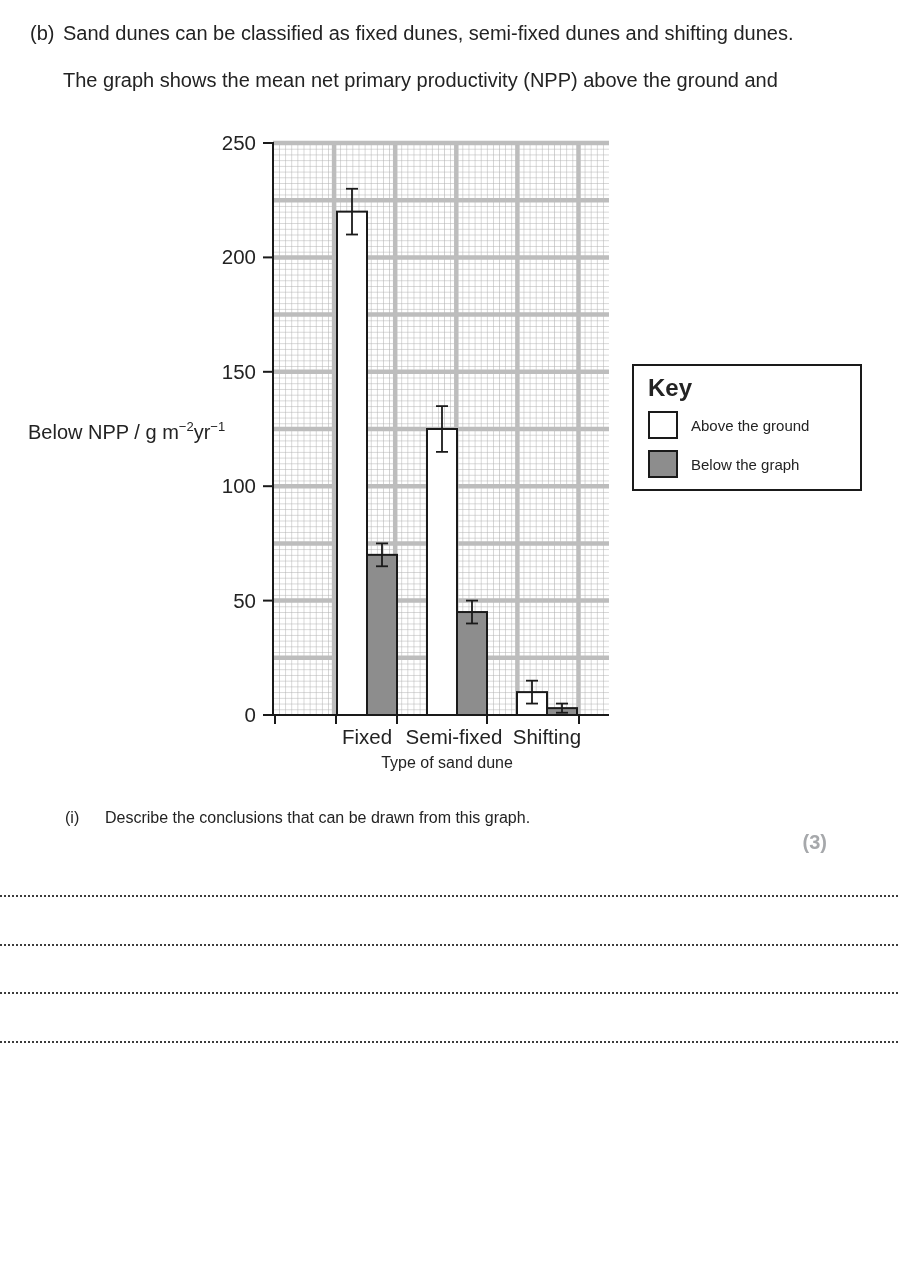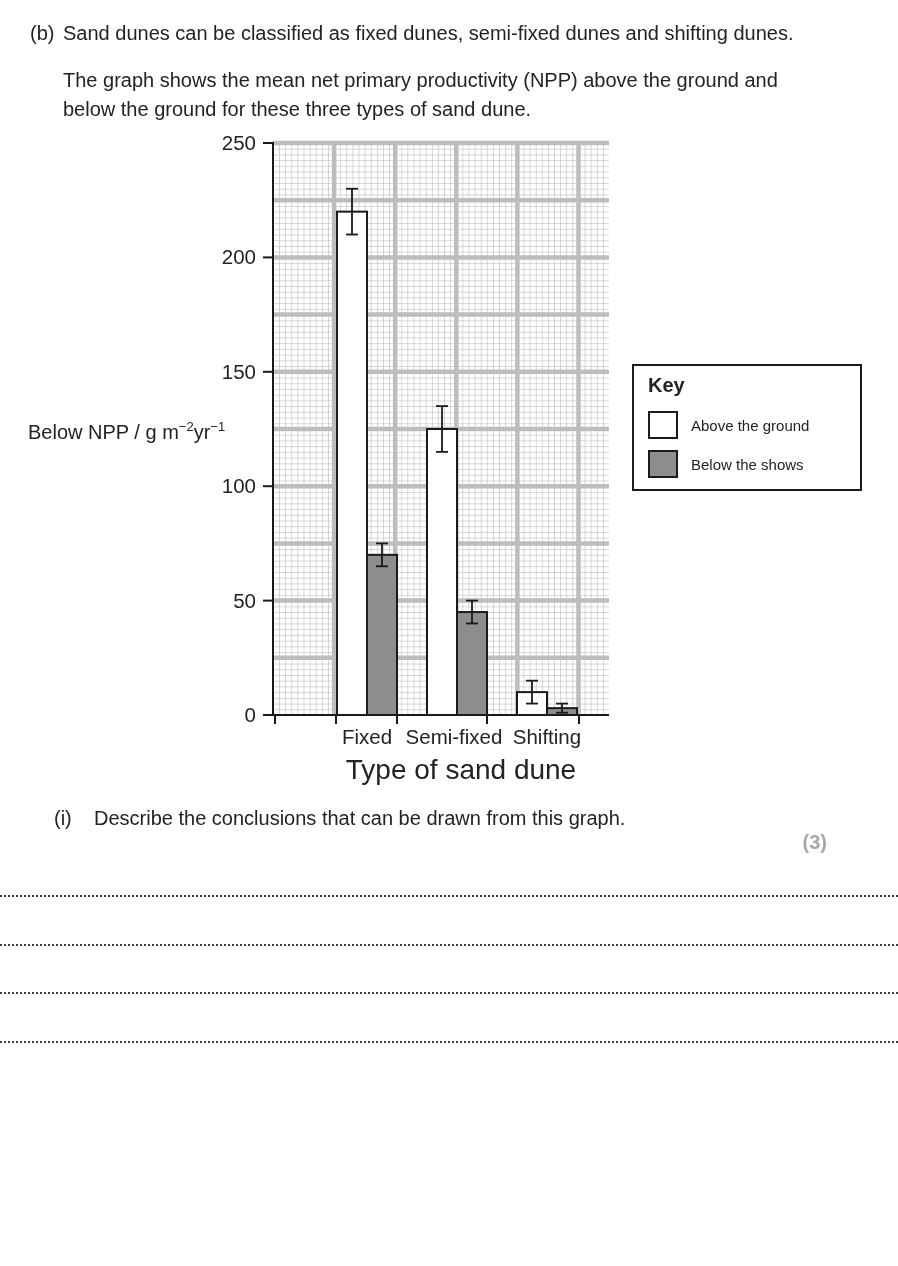--- a/index.html
+++ b/index.html
@@ -10,53 +10,52 @@
     font-family:"Liberation Sans",sans-serif;
     color:#232323;
     overflow:hidden;
   }
   .abs{position:absolute;}
   .qpart{left:30px;top:20px;font-size:20px;line-height:26px;}
   .qpart .lbl{display:inline-block;width:33px;}
   .intro{left:63px;top:66px;font-size:20px;line-height:29px;}
   .ylabel{left:28px;top:419px;font-size:20px;white-space:nowrap;}
   .ylabel sup{font-size:13px;}
-  .xlabel{left:311px;top:754px;width:300px;text-align:center;font-size:28px;}
+  .xlabel{left:297px;top:754px;width:300px;text-align:center;font-size:16px;}
   .keybox{
     left:632px;top:364px;width:226px;height:123px;
     border:2.5px solid #1a1a1a;background:#fff;
   }
-  .keytitle{position:absolute;left:14px;top:8px;font-size:20px;font-weight:bold;}
+  .keytitle{position:absolute;left:14px;top:8px;font-size:24px;font-weight:bold;}
   .keyrow{position:absolute;left:14px;height:30px;display:flex;align-items:center;}
   .keyrow.r1{top:44px;}
   .keyrow.r2{top:83px;}
   .swatch{width:26px;height:24px;border:2.5px solid #1a1a1a;flex:none;}
   .keylabel{margin-left:13px;font-size:15px;white-space:nowrap;}
-  .subq{left:54px;top:805px;font-size:20px;line-height:26px;}
+  .subq{left:65px;top:805px;font-size:16px;line-height:26px;}
   .subq .lbl{display:inline-block;width:40px;}
   .marks{top:831px;right:71px;font-size:20px;font-weight:bold;color:#a6a8ab;}
   .answer-line{
     position:absolute;left:0;width:898px;height:0;
     border-top:2px dotted #3c3c3c;
   }
   #chart-svg{position:absolute;left:0;top:120px;}
   .svg-text{font-family:"Liberation Sans",sans-serif;fill:#232323;}
 </style>
 </head>
 <body>
 
 <div class="page">
 
   <div class="abs qpart">
     <span class="lbl">(b)</span><span>Sand dunes can be classified as fixed dunes, semi-fixed dunes and shifting dunes.</span>
   </div>
 
   <div class="abs intro">
     <div>The graph shows the mean net primary productivity (NPP) above the ground and</div>
-    <div>below the ground for these three types of sand dune.</div>
   </div>
 
   <svg id="chart-svg" width="898" height="660" viewBox="0 0 898 660">
       <defs>
         <pattern id="fineGrid" x="273" y="23" width="6.11" height="5.72" patternUnits="userSpaceOnUse">
           <path d="M 6.11 0 L 0 0 0 5.72" fill="none" stroke="#b0b0b0" stroke-width="1"></path>
         </pattern>
       </defs>
       <rect x="273" y="23" width="336" height="572" fill="url(#fineGrid)"></rect>
       <line x1="334.1" y1="23" x2="334.1" y2="595" stroke="#bdbdbd" stroke-width="4.5"></line>
@@ -141,21 +140,21 @@
   <div class="abs xlabel">Type of sand dune</div>
 
   <div class="abs keybox">
     <div class="keytitle">Key</div>
     <div class="keyrow r1">
       <span class="swatch" id="swatch-0" style="background: rgb(255, 255, 255);"></span>
       <span class="keylabel">Above the ground</span>
     </div>
     <div class="keyrow r2">
       <span class="swatch" id="swatch-1" style="background: rgb(141, 141, 141);"></span>
-      <span class="keylabel">Below the shows</span>
+      <span class="keylabel">Below the graph</span>
     </div>
   </div>
 
   <div class="abs subq">
     <span class="lbl">(i)</span><span>Describe the conclusions that can be drawn from this graph.</span>
   </div>
 
   <div class="abs marks">(3)</div>
 
   <div id="answer-lines">

